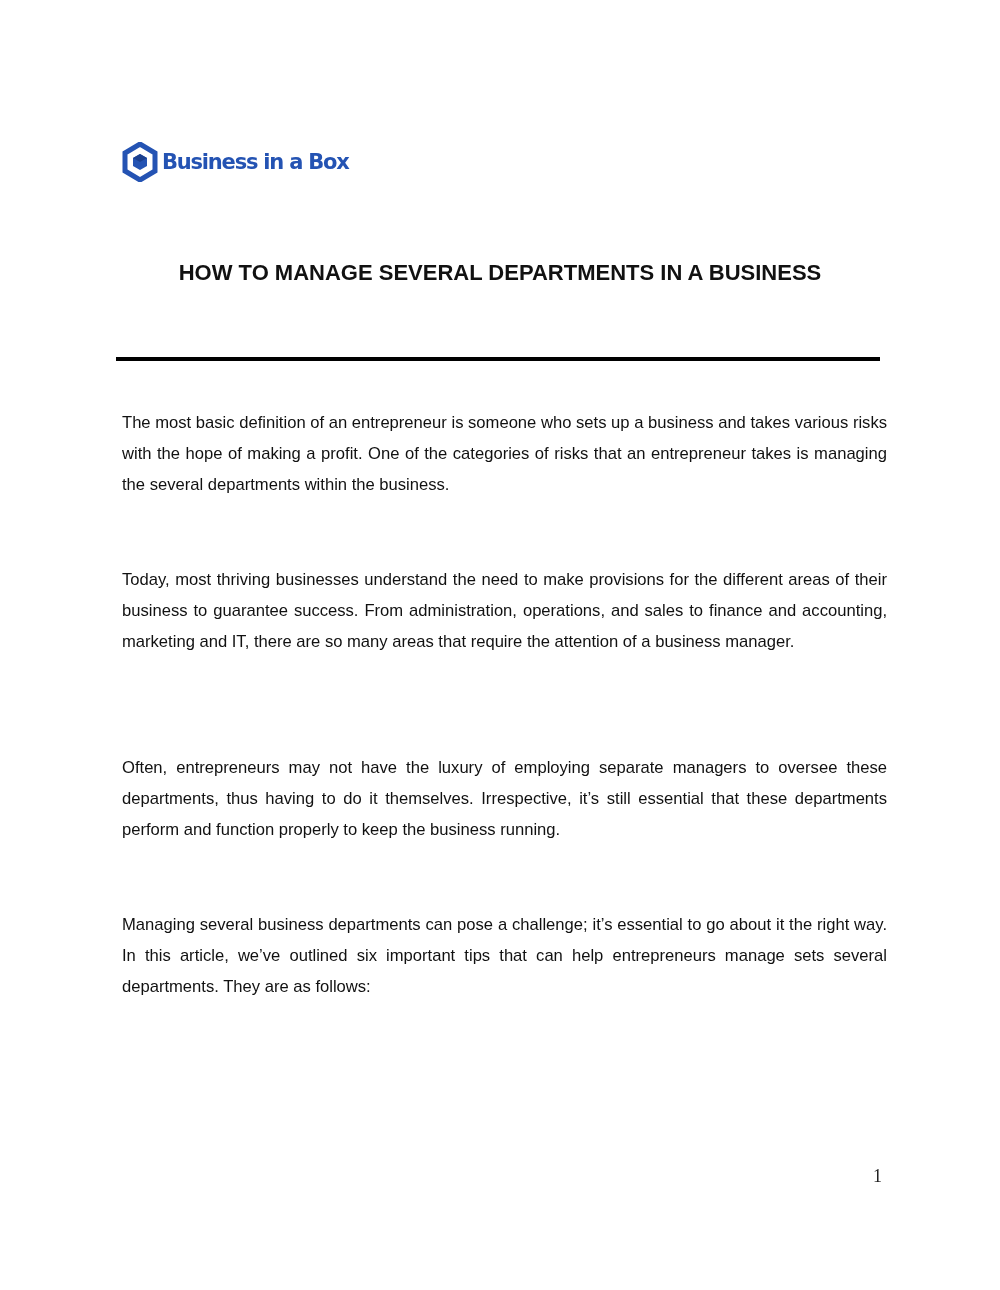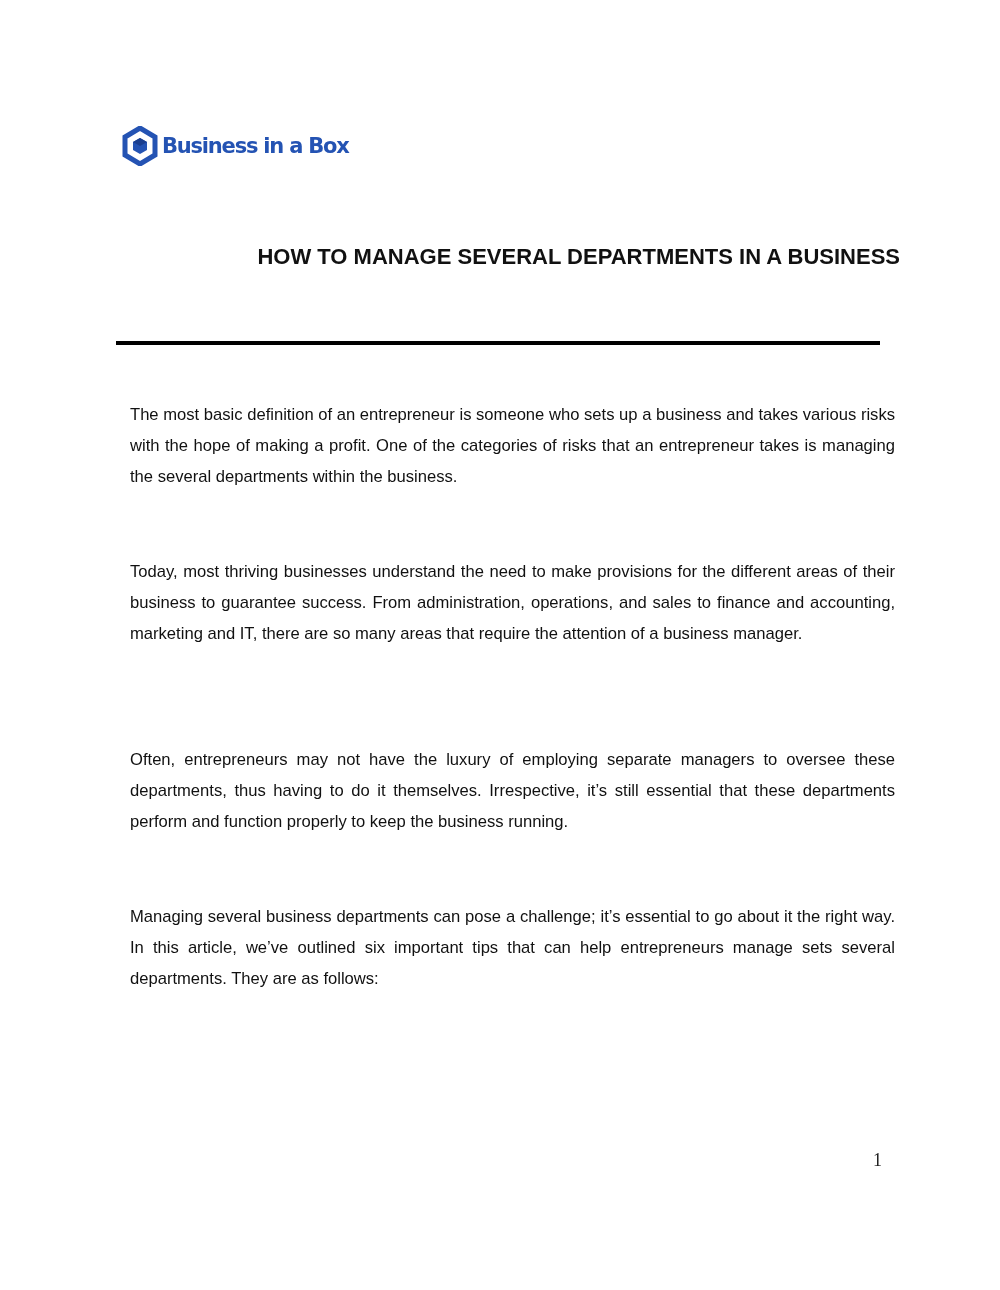--- a/index.html
+++ b/index.html
@@ -1,25 +1,25 @@
 <!DOCTYPE html>
 <html><head>
   <meta charset="utf-8">
   <style>
     html, body { margin: 0; padding: 0; background: #ffffff; }
     body { width: 1000px; height: 1290px; position: relative; overflow: hidden; }
-    .page { position: absolute; left: 0; top: 0; width: 1000px; height: 934px; background: #fff; border-radius: 29px; }
+    .page { position: absolute; left: 0; top: 16px; width: 1000px; height: 934px; background: #fff; border-radius: 29px; }
     .logo { position: absolute; left: 122px; top: 126px; height: 40px; display: flex; align-items: center; }
     .logo-mark { width: 36px; height: 40px; }
     .logo-text { font-family: "DejaVu Sans", sans-serif; font-weight: bold; color: #2453b3; font-size: 21px; letter-spacing: -1.2px; margin-left: 4px; line-height: 40px; }
-    .title { position: absolute; left: 100px; width: 800px; text-align: right; font-family: "Liberation Sans", sans-serif; font-weight: bold; font-size: 22px; color: #111; }
+    .title { position: absolute; left: 100px; width: 800px; text-align: center; font-family: "Liberation Sans", sans-serif; font-weight: bold; font-size: 22px; color: #111; }
     .title.l1 { top: 244px; }
     .title.l2 { top: 291px; }
     .rule { position: absolute; left: 116px; top: 341px; width: 764px; height: 4px; background: #000; }
-    .para { position: absolute; left: 118px; width: 765px; font-family: "Liberation Sans", sans-serif; font-size: 16.6px; line-height: 31.2px; color: #111; text-align: justify; margin: 12px; }
+    .para { position: absolute; left: 118px; width: 765px; font-family: "Liberation Sans", sans-serif; font-size: 16.6px; line-height: 31.2px; color: #111; text-align: justify; margin: 4px; }
     .p1 { top: 387px; }
     .p2 { top: 544px; }
     .p3 { top: 732px; }
     .p4 { top: 889px; }
     .page-num { position: absolute; left: 862px; top: 1150px; width: 20px; text-align: right; font-family: "Liberation Serif", serif; font-size: 18px; color: #222; }
   </style>
 </head>
 <body>
 
 <div class="page">

